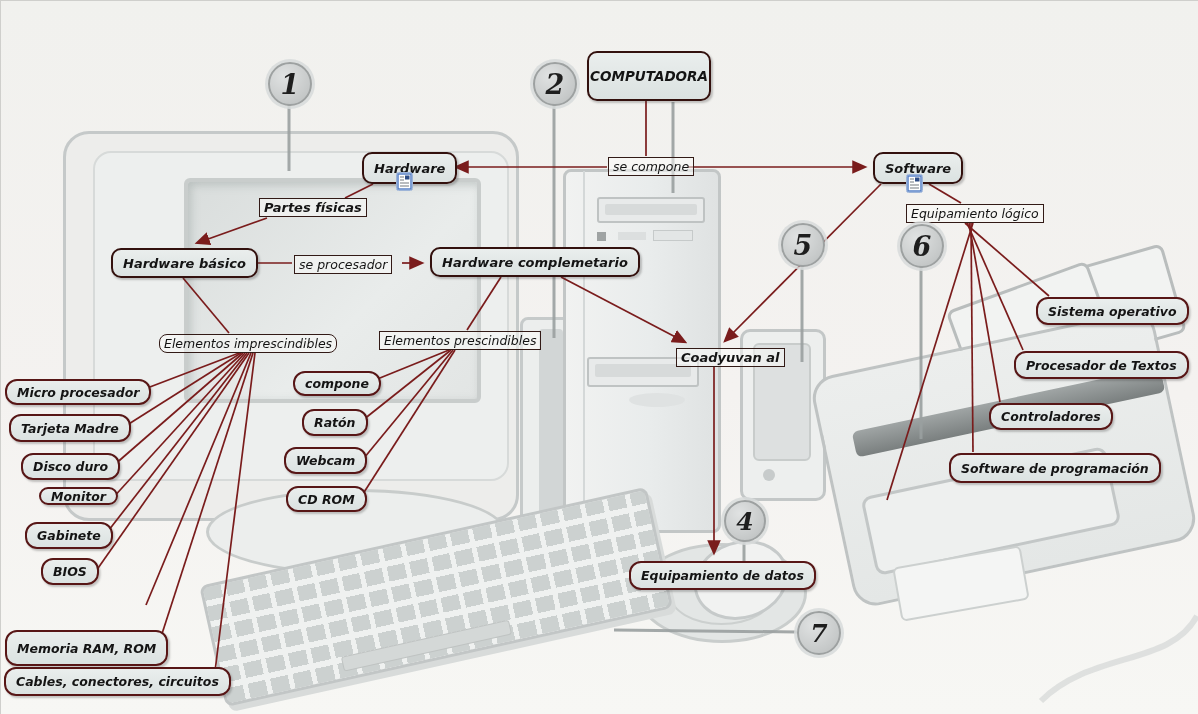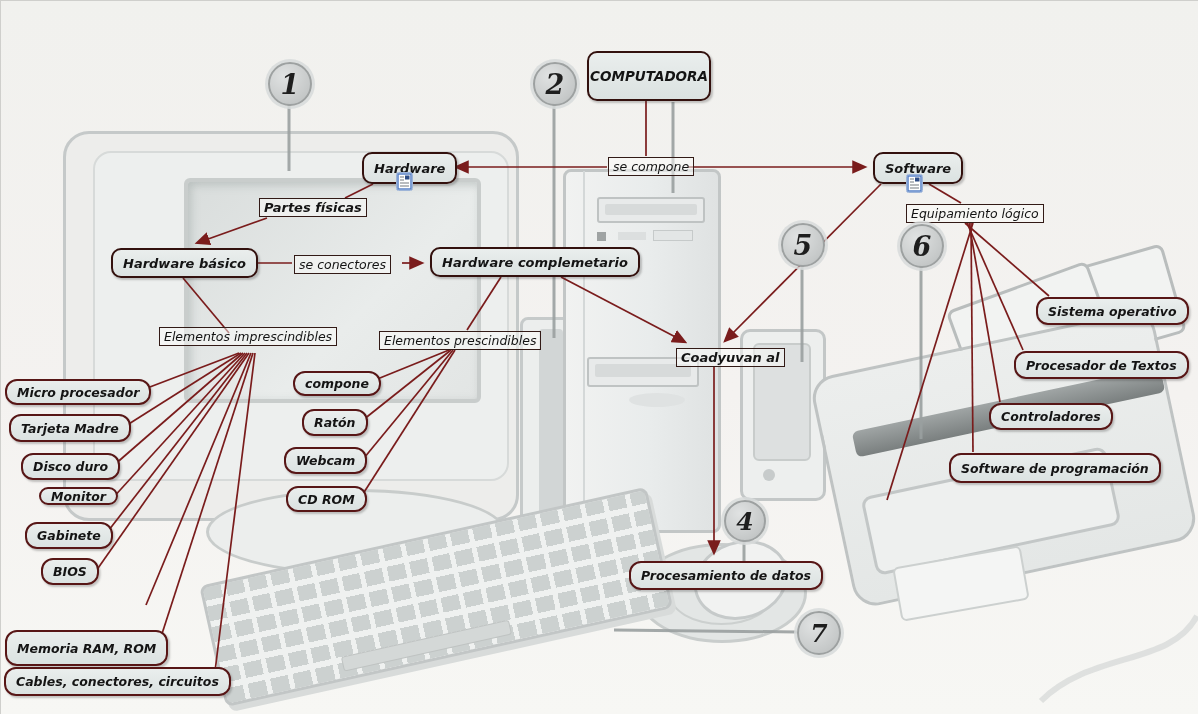--- a/index.html
+++ b/index.html
@@ -175,22 +175,22 @@
     <rect x="3" y="3" width="13" height="15" fill="#ffffff" stroke="#4d79c4" stroke-width="1.4"></rect>
     <rect x="10" y="4.5" width="4.5" height="4" fill="#2e4d86"></rect>
     <line x1="5" y1="6" x2="9" y2="6" stroke="#8a8f94" stroke-width="1.2"></line>
     <line x1="5" y1="9" x2="9" y2="9" stroke="#8a8f94" stroke-width="1.2"></line>
     <line x1="5" y1="12" x2="14" y2="12" stroke="#8a8f94" stroke-width="1.2"></line>
     <line x1="5" y1="15" x2="14" y2="15" stroke="#8a8f94" stroke-width="1.2"></line>
   </svg>
 
   <div class="tag" style="left:607px;top:156px;">se compone</div>
   <div class="tag bold" style="left:258px;top:197px;font-size:13px;">Partes físicas</div>
-  <div class="tag" style="left:293px;top:254px;">se conectores</div>
-  <div class="tag" style="left:158px;top:326px;">Elementos imprescindibles</div>
+  <div class="tag" style="left:293px;top:254px;">se procesador</div>
+  <div class="tag" style="left:158px;top:333px;border-radius:8px;">Elementos imprescindibles</div>
   <div class="tag" style="left:378px;top:330px;">Elementos prescindibles</div>
   <div class="tag" style="left:905px;top:203px;">Equipamiento lógico</div>
   <div class="tag bold" style="left:675px;top:347px;font-size:13px;">Coadyuvan al</div>
 
   <div class="leaf" style="left:4px;top:378px;height:26px;">Micro procesador</div>
   <div class="leaf" style="left:8px;top:413px;height:28px;">Tarjeta Madre</div>
   <div class="leaf" style="left:20px;top:452px;height:27px;">Disco duro</div>
   <div class="leaf" style="left:38px;top:486px;height:18px;">Monitor</div>
   <div class="leaf" style="left:24px;top:521px;height:27px;">Gabinete</div>
   <div class="leaf" style="left:40px;top:557px;height:27px;">BIOS</div>
@@ -200,21 +200,21 @@
   <div class="leaf" style="left:292px;top:370px;height:25px;">compone</div>
   <div class="leaf" style="left:301px;top:408px;height:27px;">Ratón</div>
   <div class="leaf" style="left:283px;top:446px;height:27px;">Webcam</div>
   <div class="leaf" style="left:285px;top:485px;height:26px;">CD ROM</div>
 
   <div class="leaf" style="left:1035px;top:296px;height:28px;">Sistema operativo</div>
   <div class="leaf" style="left:1013px;top:350px;height:28px;">Procesador de Textos</div>
   <div class="leaf" style="left:988px;top:402px;height:27px;">Controladores</div>
   <div class="leaf" style="left:948px;top:452px;height:30px;">Software de programación</div>
 
-  <div class="leaf" style="left:628px;top:560px;height:29px;">Procesamiento de datos</div>
+  <div class="leaf" style="left:628px;top:560px;height:29px;">Equipamiento de datos</div>
 
   <div class="callout" style="left:267px;top:61px;">1</div>
   <div class="callout" style="left:532px;top:61px;">2</div>
   <div class="callout" style="left:780px;top:222px;">5</div>
   <div class="callout" style="left:899px;top:223px;">6</div>
   <div class="callout" style="left:723px;top:499px;width:38px;height:38px;font-size:25px;">4</div>
   <div class="callout" style="left:796px;top:610px;width:40px;height:40px;font-size:25px;">7</div>
 
 </div>
 

